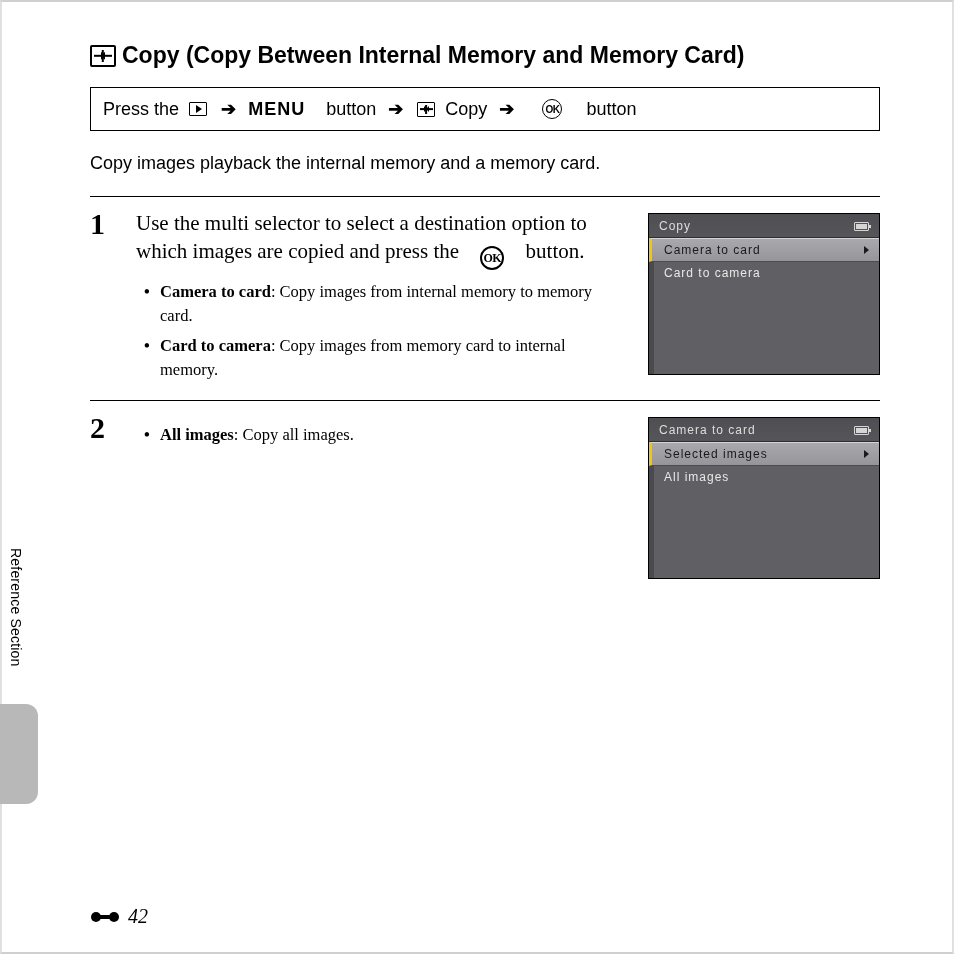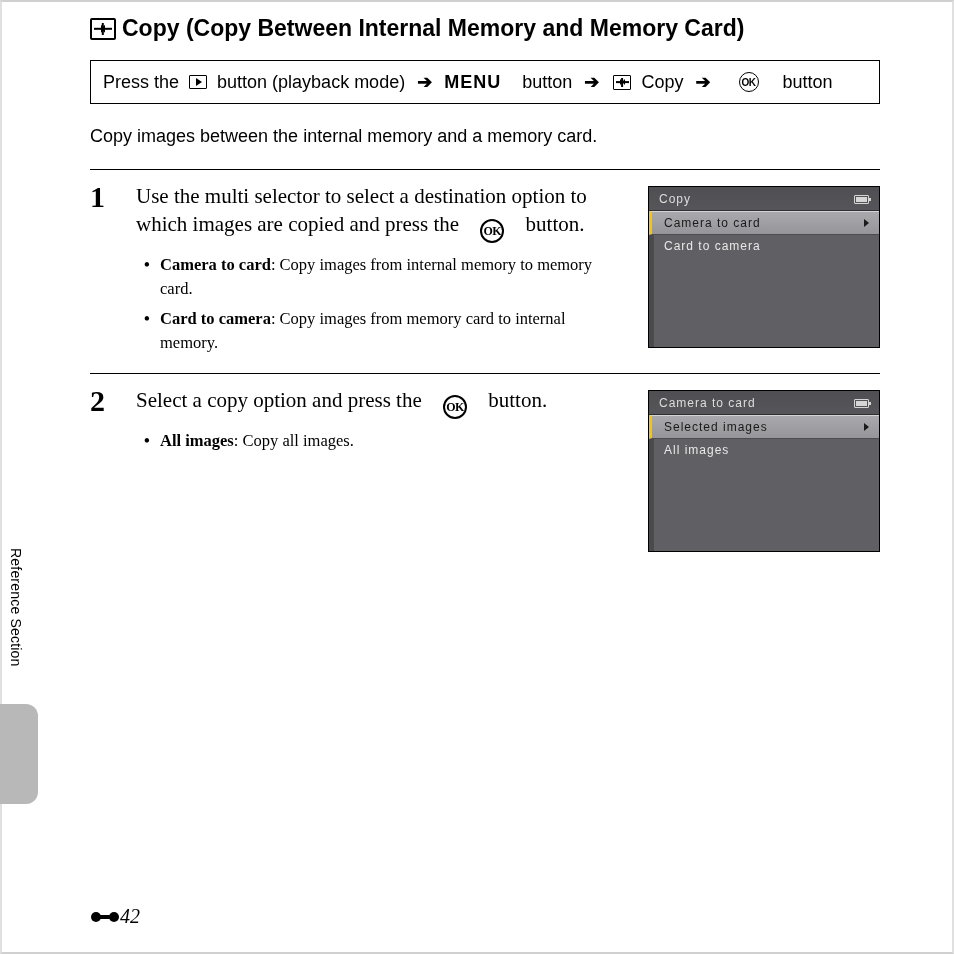--- a/index.html
+++ b/index.html
@@ -16,21 +16,21 @@
     position: absolute;
     inset: 0;
     border: 2px solid #e0e0e0;
     border-top-color:#d0d0d0;
     border-bottom-color:#d0d0d0;
     pointer-events: none;
   }
   .content {
     position: absolute;
     left: 90px;
-    top: 15px;
+    top: 42px;
     width: 790px;
   }
   
   .heading {
     font-weight: 700;
     font-size: 23px;
     display: flex;
     align-items: center;
     gap: 6px;
     white-space: nowrap;
@@ -206,21 +206,21 @@
     width:38px; height:100px;
     background:#b8b8b8;
     border-top-right-radius:12px;
     border-bottom-right-radius:12px;
   }
   
   .page-num{
     position:absolute;
     left:90px; bottom:26px;
     font-size:20px; font-style:italic;
-    display:flex; align-items:center; gap:0px;
+    display:flex; align-items:center; gap:8px;
     font-family: Georgia, 'Times New Roman', serif;
     justify-content: center;
   }
   .pn-icon{
     display:inline-flex; align-items:center;
   }
   .pn-icon svg{height:16px;}
   .refnum{font-size:16.5px;}
 </style>
 </head>
@@ -234,37 +234,36 @@
     <span class="copy-glyph-big">
         <span class="arm l"></span>
         <span class="arm r"></span>
       </span>
     <span>Copy (Copy Between Internal Memory and Memory Card)</span>
   </div>
 
   <div class="nav-box">
     <span>Press the</span>
     <span class="play-box"></span>
-    <span>button (playback mode)</span>
     <span class="arrow">➔</span>
     <span class="menu-word">MENU</span>
     <span>&nbsp;</span>
     <span>button</span>
     <span class="arrow">➔</span>
     <span class="copy-glyph-sm">
         <span class="a l"></span>
         <span class="a r"></span>
       </span>
     <span>Copy</span>
     <span class="arrow">➔</span>
     <span class="ok-btn">OK</span>
     <span>button</span>
   </div>
 
-  <div class="intro">Copy images between the internal memory and a memory card.</div>
+  <div class="intro">Copy images playback the internal memory and a memory card.</div>
 
   <div class="steps">
 
     <div class="step-row">
       <div class="step-num">1</div>
       <div class="step-body">
         <div class="step-title">
           <span>Use the multi selector to select a destination option to which images are copied and press the </span><span class="ok-btn ok-btn-big">OK</span><span> button.</span>
         </div>
         <ul class="sub-list">
@@ -286,23 +285,20 @@
             <div class="lcd-item">Card to camera</div>
             <div class="lcd-fill"></div>
           </div>
         </div>
       </div>
     </div>
 
     <div class="step-row" style="border-bottom:none;">
       <div class="step-num">2</div>
       <div class="step-body">
-        <div class="step-title">
-          <span>Select a copy option and press the </span><span class="ok-btn ok-btn-big">OK</span><span> button.</span>
-        </div>
         <ul class="sub-list">
           <li><span class="strong">All images</span><span>: Copy all images.</span></li>
         </ul>
       </div>
       <div class="step-figure">
         <div class="lcd">
           <div class="lcd-head">
             <span>Camera to card</span>
             <span class="batt"></span>
           </div>

